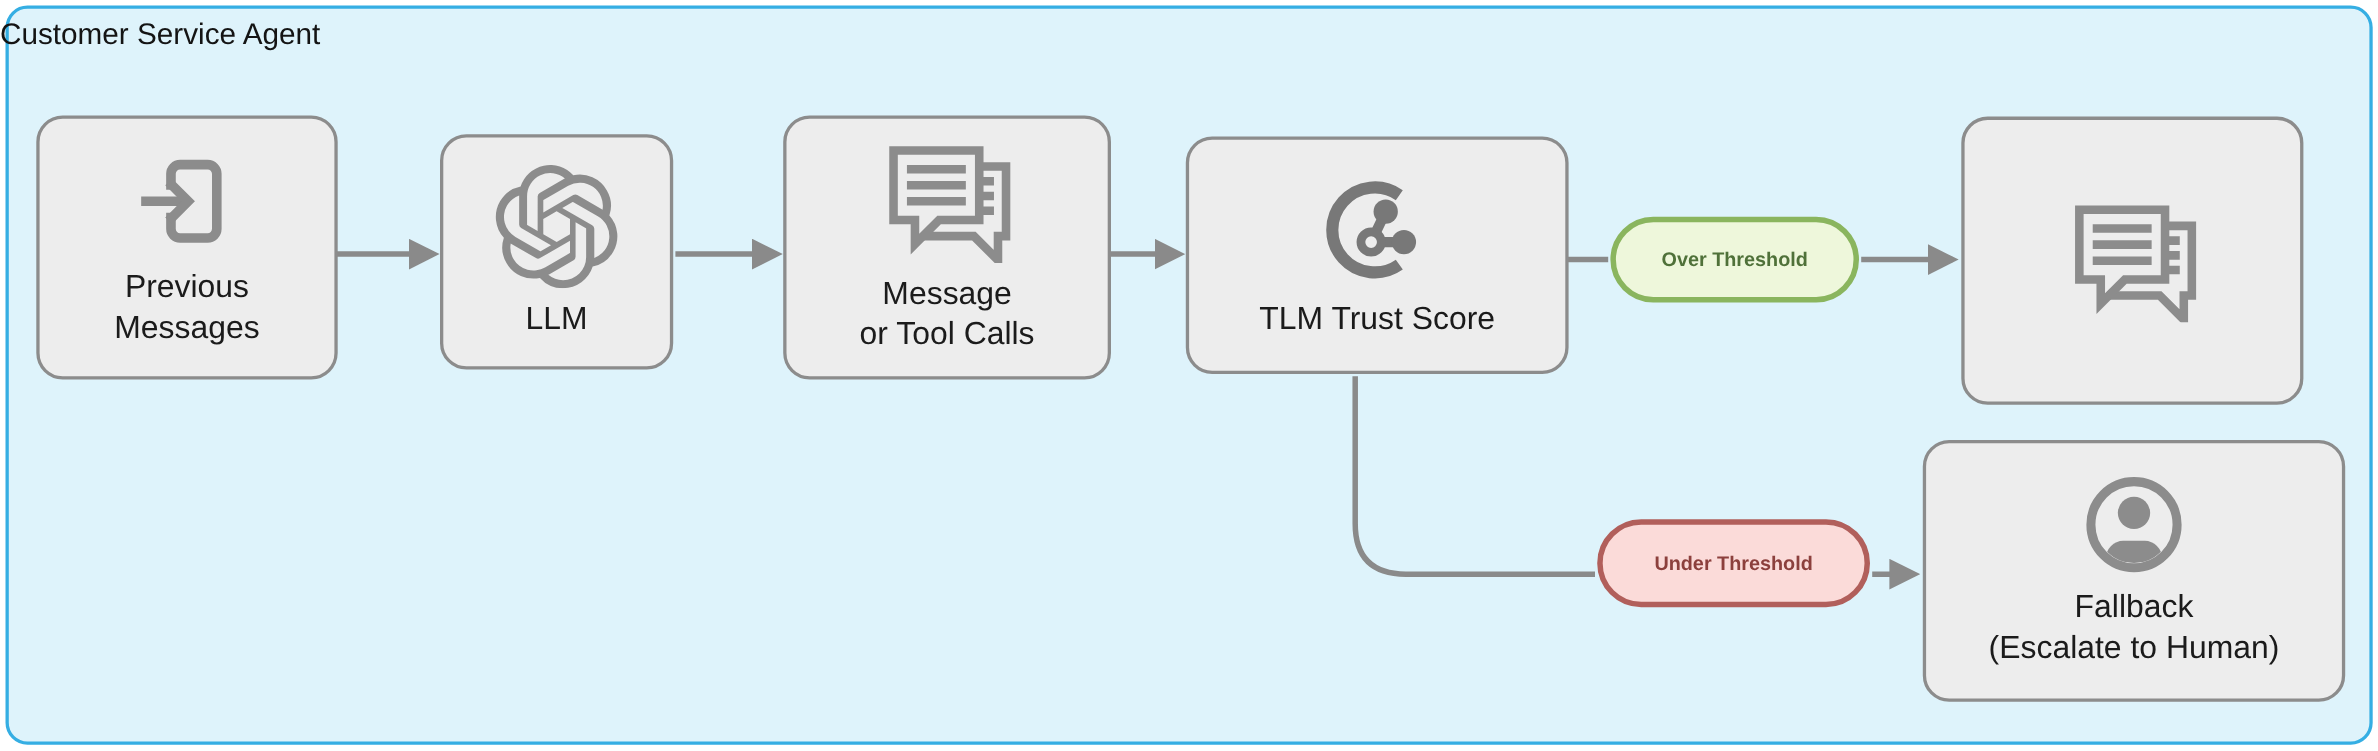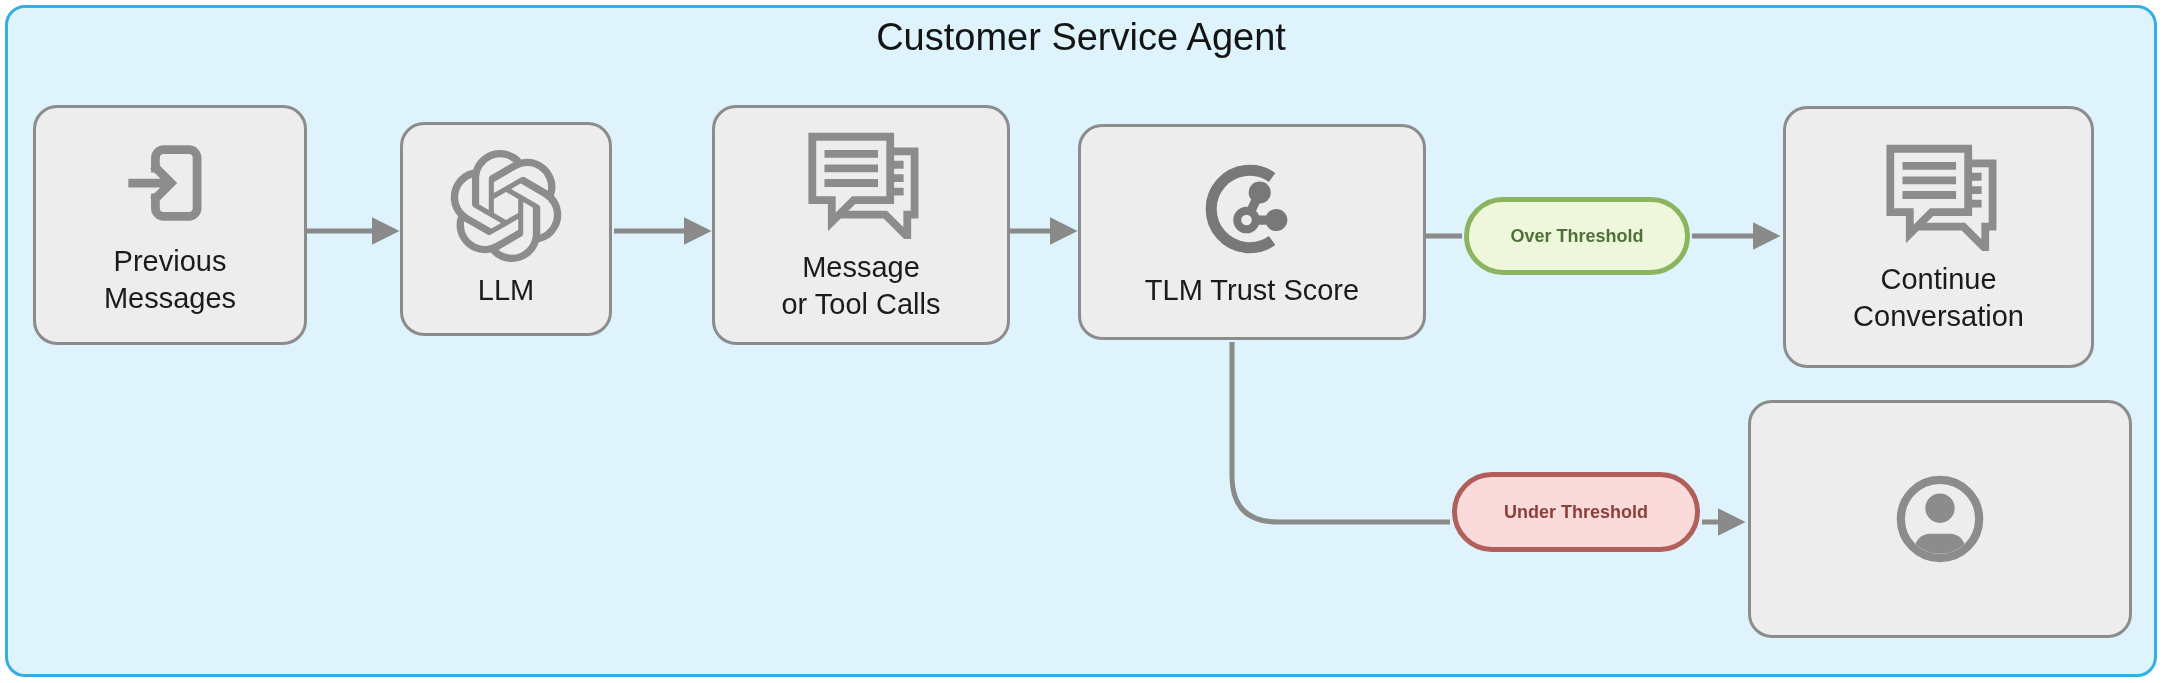--- a/index.html
+++ b/index.html
@@ -26,21 +26,21 @@
     position:relative;overflow:hidden;
   }
   .frame{
     position:absolute;left:5px;top:5px;width:2152px;height:672px;
     background:var(--container_bg);
     border:3px solid var(--container_border);
     border-radius:20px;
   }
   .title{
     position:absolute;left:0;top:16px;width:2162px;
-    text-align:center;font-size:38px;color:#141414;
+    text-align:left;font-size:27px;color:#141414;
   }
   .node{
     position:absolute;
     background:var(--node_bg);
     border:3px solid var(--node_border);
     border-radius:24px;
     display:flex;flex-direction:column;align-items:center;justify-content:center;
     gap:10px;
   }
   .node-label{
@@ -151,35 +151,35 @@
 
 <div class="node" id="node-continue-conversation">
   <span class="icon">
     <svg width="122" height="112" viewBox="0 0 48 46">
       <path d="M14 10 H46 V36 H43 V45 L34 36 H14 Z" fill="#ededed" stroke="#8c8c8c" stroke-width="3.2"></path>
       <path d="M19 15.5 H41.5 M19 21 H41.5 M19 26.5 H41.5" stroke="#8c8c8c" stroke-width="3.2" fill="none"></path>
       <path d="M4 4 H36 V30 H21 L12 39 V30 H4 Z" fill="#ededed" stroke="#8c8c8c" stroke-width="3.2"></path>
       <path d="M9 11 H31 M9 17 H31 M9 23 H31" stroke="#8c8c8c" stroke-width="3.2" fill="none"></path>
     </svg>
   </span>
-  <div class="node-label">
-    <span>Continue</span>
-      <span>Conversation</span>
-  </div>
 </div>
 
 <div class="node" id="node-fallback">
   <span class="icon">
     <svg width="94" height="94" viewBox="0 0 48 48" fill="none">
       <defs>
         <clipPath id="person-clip">
             <circle cx="24" cy="24" r="17.8"></circle>
           </clipPath>
       </defs>
       <circle cx="24" cy="24" r="20" stroke="#8c8c8c" stroke-width="4.2"></circle>
       <circle cx="24" cy="18.5" r="7.5" fill="#8c8c8c"></circle>
       <rect x="11" y="31.5" width="26" height="22" rx="8" fill="#8c8c8c" clip-path="url(#person-clip)"></rect>
     </svg>
   </span>
+  <div class="node-label">
+    <span>Fallback</span>
+      <span>(Escalate to Human)</span>
+  </div>
 </div>
 
 <div class="badge" id="badge-over">Over Threshold</div>
 <div class="badge" id="badge-under">Under Threshold</div>
 
 </body></html>

